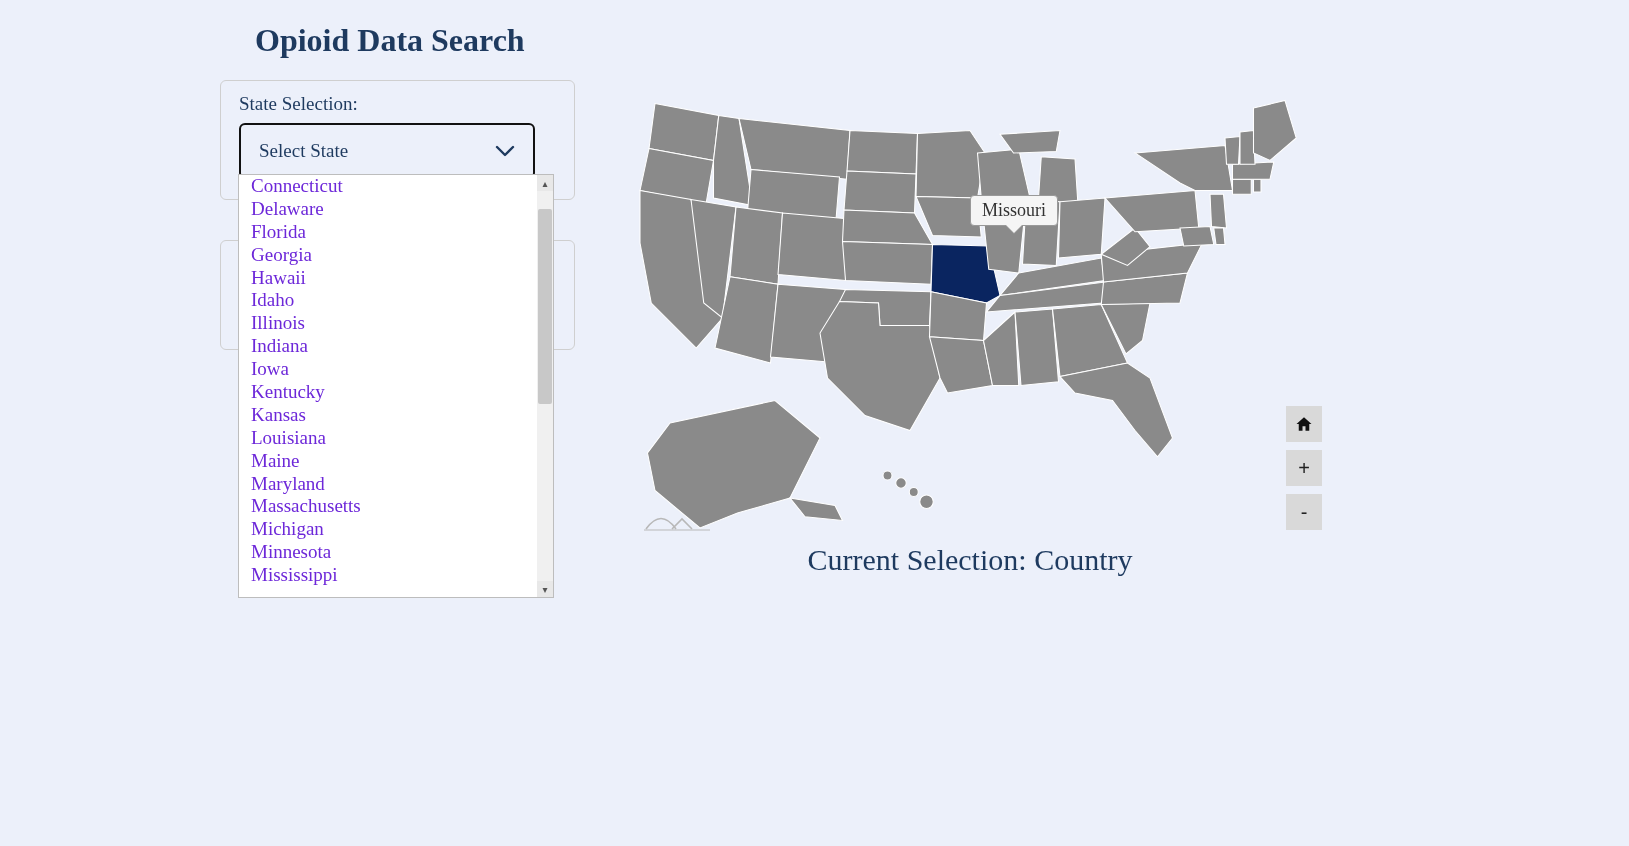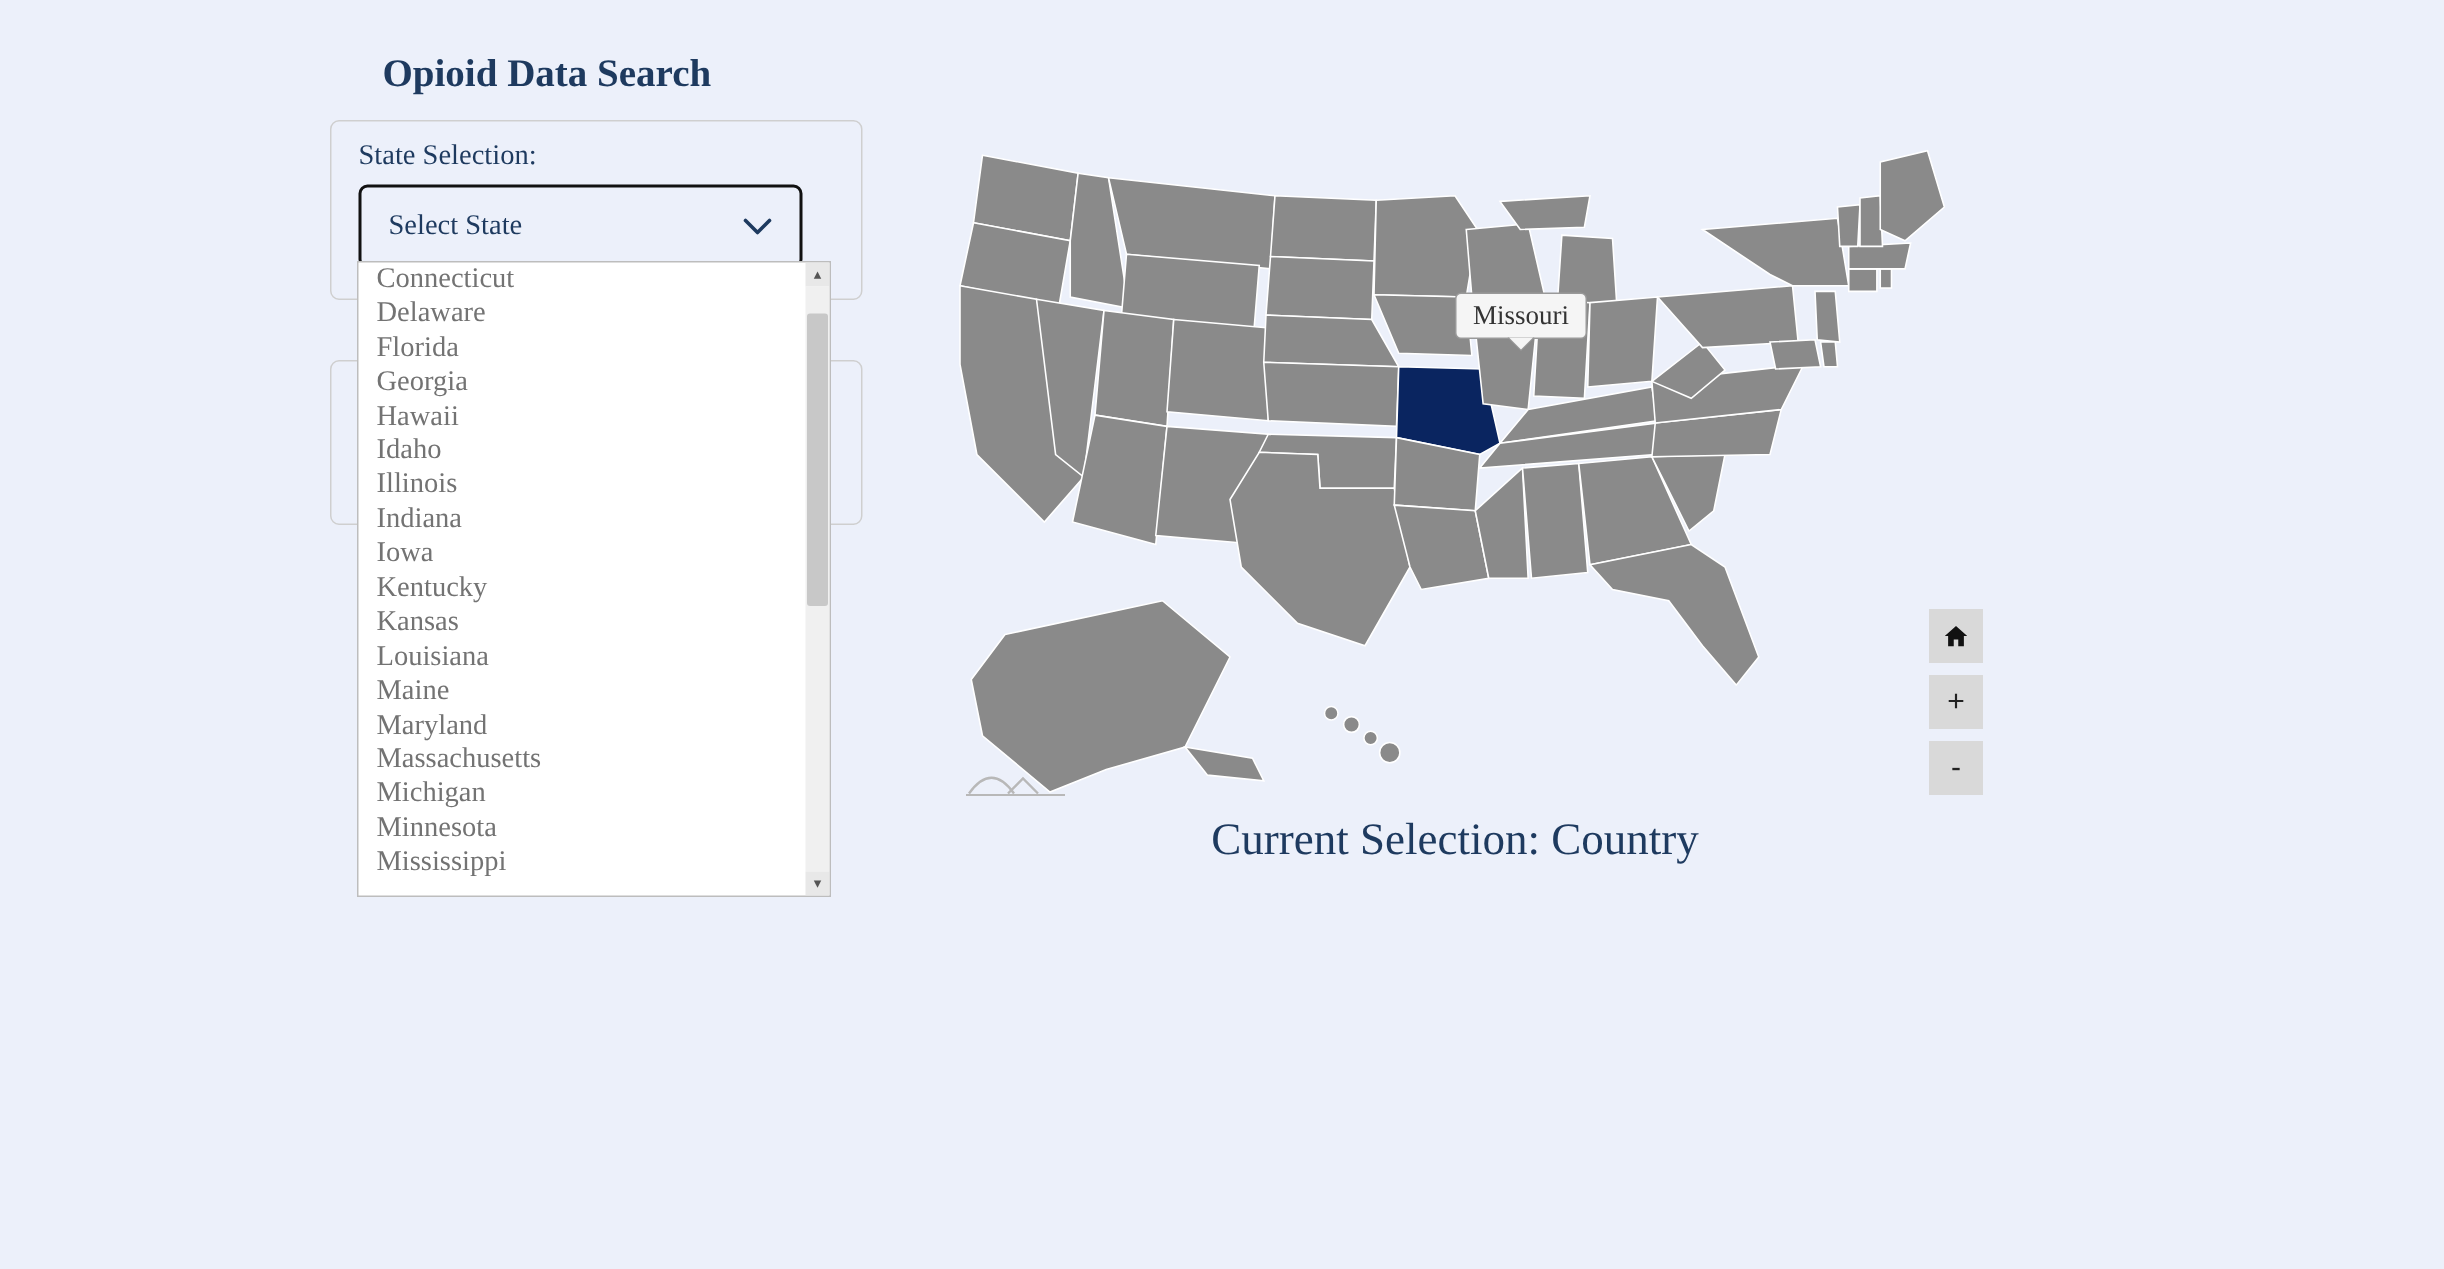--- a/index.html
+++ b/index.html
@@ -9,24 +9,23 @@
     color: #1e3a5f;
     width: 1629px;
     height: 846px;
     overflow: hidden;
     position: relative;
   }
   .header {
     position: absolute;
     left: 255px;
     top: 22px;
-    font-size: 26px;
+    font-size: 32px;
     font-weight: bold;
     color: #1e3a5f;
-    margin-top: 12px;
   }
   .panel {
     position: absolute;
     left: 220px;
     top: 80px;
     width: 355px;
     border: 1px solid #cfcfcf;
     border-radius: 6px;
     background: #ecf0fa;
     padding: 12px 18px 20px 18px;
@@ -80,21 +79,21 @@
     z-index: 10;
   }
   .dropdown-scroll {
     width: 100%;
     height: 100%;
     overflow-y: auto;
   }
   .dropdown-item {
     padding: 1px 12px;
     font-size: 19px;
-    color: #737373;
+    color: #6d28d9;
     cursor: pointer;
     line-height: 1.1;
     white-space: nowrap;
   }
   .scrollbar-arrow {
     position: absolute;
     right: 0;
     width: 16px;
     height: 16px;
     background: #e8e8e8;

